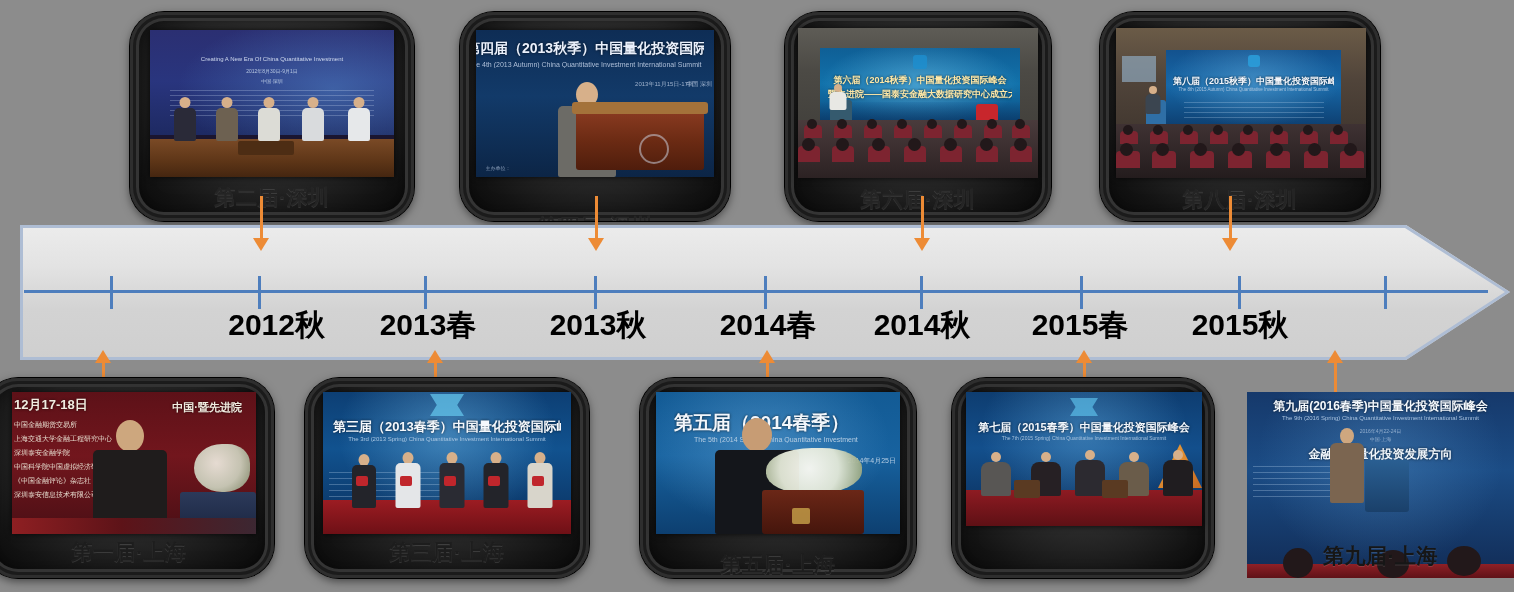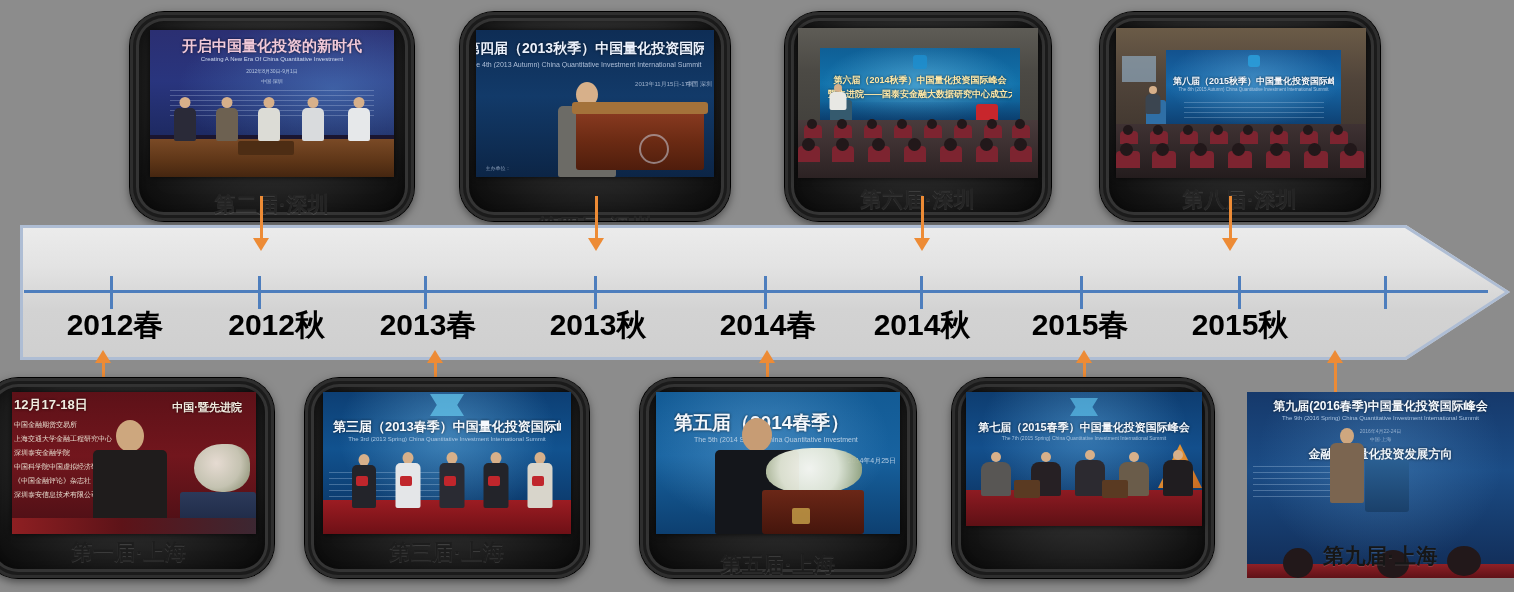--- a/index.html
+++ b/index.html
@@ -114,21 +114,20 @@
   .hd{position:absolute;border-radius:50%;background:#22181a;}
 </style>
 </head>
 <body>
 
 <div id="stage">
 
   <div class="card" style="left:130px;top:12px;width:284px;height:209px;">
     <div class="photo" style="left:20px;top:18px;width:244px;height:147px;">
       <div class="ph bd-blue"></div>
-      <div class="banner-text" style="top:7px;font-size:15px;color:#f0c8d8;">开启中国量化投资的新时代</div>
       <div class="banner-sub" style="top:26px;font-size:6px;color:#cfd9ee;">Creating A New Era Of China Quantitative Investment</div>
       <div class="banner-sub" style="top:38px;font-size:5px;color:#b6c6e0;">2012年8月30日-9月1日</div>
       <div class="banner-sub" style="top:48px;font-size:5px;color:#b6c6e0;">中国·深圳</div>
       <div style="position:absolute;left:8%;top:60px;right:8%;height:26px;opacity:.5;
                   background:repeating-linear-gradient(180deg,rgba(200,215,240,.55) 0 1px,rgba(0,0,0,0) 1px 5px);"></div>
       <div class="stagefloor" style="height:38px;"></div>
       <div style="position:absolute;left:0;right:0;bottom:38px;height:4px;background:#1a1530;"></div>
       <div class="person" style="left:22px;bottom:36px;width:26px;height:44px;">
         <div class="head" style="top:0;width:11px;height:11px;"></div>
         <div class="body" style="top:11px;width:22px;height:33px;background:#2a2a38;"></div>
@@ -144,21 +143,21 @@
       <div class="person" style="left:150px;bottom:36px;width:26px;height:44px;">
         <div class="head" style="top:0;width:11px;height:11px;"></div>
         <div class="body" style="top:11px;width:22px;height:33px;background:#d9dbdd;"></div>
       </div>
       <div class="person" style="left:196px;bottom:36px;width:26px;height:44px;">
         <div class="head" style="top:0;width:11px;height:11px;"></div>
         <div class="body" style="top:11px;width:22px;height:33px;background:#e6e8ea;"></div>
       </div>
       <div style="position:absolute;left:88px;bottom:22px;width:56px;height:14px;background:#4d2d14;border-radius:2px;"></div>
     </div>
-    <div class="cap" style="top:178px;color:#242424;text-align:center;">第二届·深圳</div>
+    <div class="cap" style="top:171px;color:#242424;text-align:center;">第二届·深圳</div>
   </div>
 
   <div class="card" style="left:460px;top:12px;width:270px;height:209px;">
     <div class="photo" style="left:16px;top:18px;width:238px;height:147px;">
       <div class="ph bd-navy"></div>
       <div class="banner-text" style="top:10px;font-size:14px;color:#eaf0fb;text-align:left;left:-10px;">第四届（2013秋季）中国量化投资国际峰会</div>
       <div class="banner-sub" style="top:31px;font-size:7px;color:#aebfd8;text-align:left;left:-8px;">The 4th (2013 Autumn) China Quantitative Investment International Summit</div>
       <div class="banner-sub" style="top:50px;font-size:6px;color:#9fb2cd;text-align:right;right:20px;">2013年11月15日-17日</div>
       <div class="banner-sub" style="top:50px;font-size:6px;color:#9fb2cd;text-align:right;right:2px;">中国 深圳</div>
       <div class="person" style="left:78px;top:52px;width:66px;height:95px;">
@@ -293,21 +292,20 @@
   <div class="tick" style="left:110px;"></div>
   <div class="tick" style="left:258px;"></div>
   <div class="tick" style="left:424px;"></div>
   <div class="tick" style="left:594px;"></div>
   <div class="tick" style="left:764px;"></div>
   <div class="tick" style="left:920px;"></div>
   <div class="tick" style="left:1080px;"></div>
   <div class="tick" style="left:1238px;"></div>
   <div class="tick" style="left:1384px;"></div>
 
-  <div class="tlabel" style="left:55px;width:120px;">2012春</div>
   <div class="tlabel" style="left:205px;width:120px;text-align:right;">2012秋</div>
   <div class="tlabel" style="left:368px;width:120px;">2013春</div>
   <div class="tlabel" style="left:538px;width:120px;">2013秋</div>
   <div class="tlabel" style="left:708px;width:120px;">2014春</div>
   <div class="tlabel" style="left:862px;width:120px;">2014秋</div>
   <div class="tlabel" style="left:1020px;width:120px;">2015春</div>
   <div class="tlabel" style="left:1180px;width:120px;">2015秋</div>
 
   <div class="conn" style="left:260px;top:196px;height:44px;"></div>
   <div class="arrowhead arrow-down" style="left:253px;top:238px;"></div>

